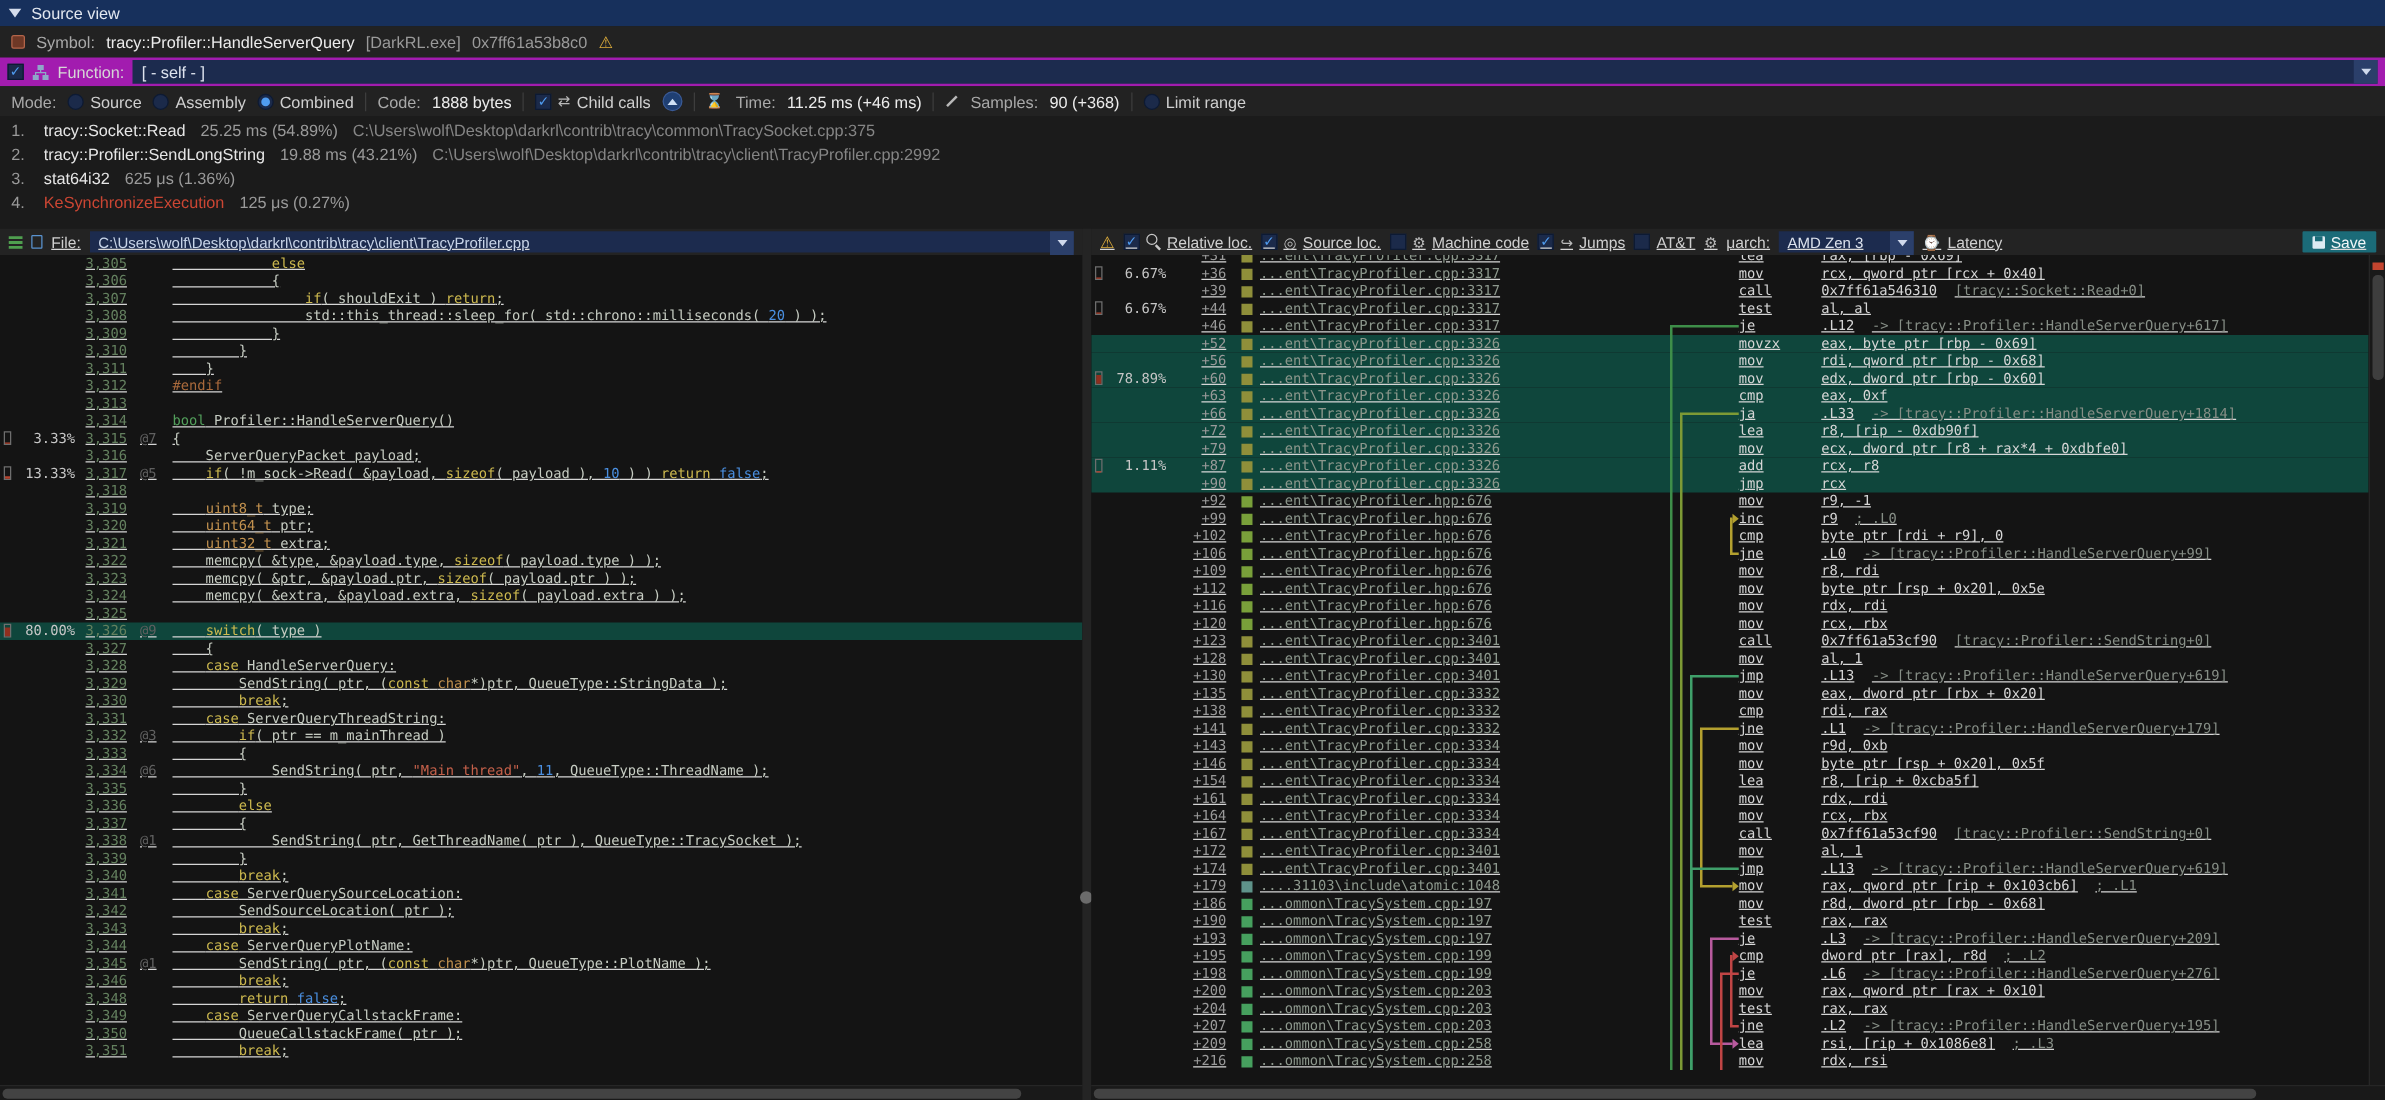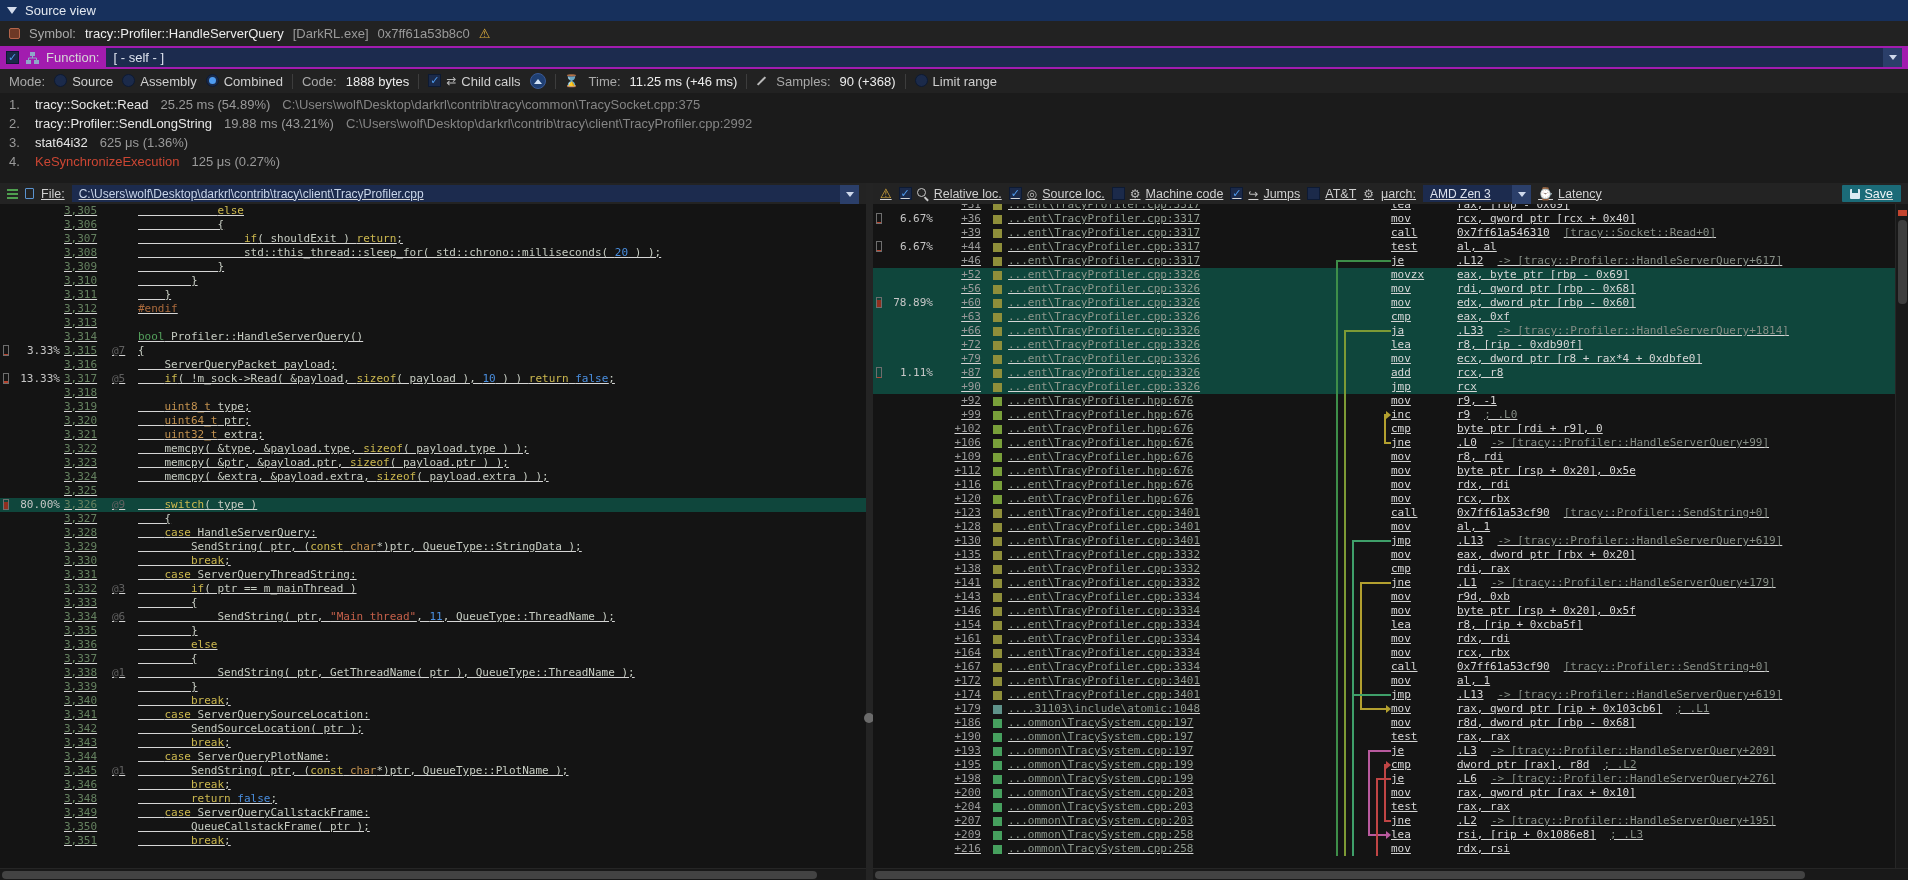--- a/index.html
+++ b/index.html
@@ -40,21 +40,21 @@
   .checkbox{width:13px;height:13px;background:#1b2a4a;border:1px solid #0d1a33;display:inline-flex;
     align-items:center;justify-content:center;font-size:11px;color:transparent;flex:0 0 13px;}
   .checkbox.on{color:var(--accent);}
   .checkbox.on::before{content:"✓";}
   .radio{width:13px;height:13px;border-radius:50%;background:#1b2a4a;border:1px solid #0d1a33;
     display:inline-flex;align-items:center;justify-content:center;flex:0 0 13px;}
   .radio.on::before{content:"";width:7px;height:7px;border-radius:50%;background:var(--accent);}
 
   
   .mode-row{height:24px;flex:0 0 24px;background:#222;display:flex;align-items:center;gap:9px;padding:0 9px;font-size:13px;color:#cfcfcf;}
-  .mode-item{display:flex;align-items:flex-start;gap:5px;}
+  .mode-item{display:flex;align-items:center;gap:5px;}
   .vsep{width:1px;height:15px;background:#3d3d3d;}
   .upbtn{width:16px;height:16px;border-radius:50%;background:#1f3f73;border:1px solid #3a5a96;display:flex;align-items:center;justify-content:center;}
   .upbtn::before{content:"";width:0;height:0;border-left:4px solid transparent;border-right:4px solid transparent;border-bottom:5px solid #cfe0f5;}
   .hourglass{color:#cdb45a;font-size:12px;}
   .needle{display:inline-block;width:11px;height:2px;background:#b9b9b9;transform:rotate(-45deg);}
 
   
   .child-area{height:90px;flex:0 0 90px;background:#1b1b1b;padding:2px 9px 0 9px;overflow:hidden;font-size:13px;}
   .cc-title{color:#9aa09a;height:17px;line-height:17px;}
   .cc-item{height:19px;display:flex;align-items:center;gap:12px;white-space:nowrap;}
@@ -74,36 +74,36 @@
   .pane-header{height:21px;flex:0 0 21px;background:#232323;display:flex;align-items:center;gap:7px;padding:0 7px;font-size:12.5px;color:#cfcfcf;white-space:nowrap;}
   .file-combo{flex:1;height:17px;font-size:12px;color:#c7d4e8;}
 
   .icon-list{display:inline-block;width:11px;height:10px;background:repeating-linear-gradient(to bottom,#4f9f4f 0 2px,transparent 2px 4px);}
   .icon-doc{display:inline-block;width:9px;height:11px;border:1px solid #5a93d0;border-radius:1px;}
   .mag{display:inline-block;width:12px;height:12px;position:relative;}
   .mag::before{content:"";position:absolute;left:0;top:0;width:7px;height:7px;border:1.5px solid #c9c9c9;border-radius:50%;}
   .mag::after{content:"";position:absolute;right:0;bottom:0;width:5px;height:1.5px;background:#c9c9c9;transform:rotate(45deg);}
   .gear{color:#b9b9b9;font-size:12px;}
   .tool-icon{color:#b9b9b9;font-size:12px;}
-  .toolbar-item{display:flex;align-items:center;gap:5px;}
+  .toolbar-item{display:flex;align-items:flex-start;gap:5px;}
   .save-btn{margin-left:auto;background:var(--save);color:#f0f6f8;height:17px;display:flex;align-items:center;gap:5px;padding:0 8px;border-radius:1px;}
   .floppy{display:inline-block;width:10px;height:10px;background:#dcebf3;border-radius:1px;position:relative;}
   .floppy::before{content:"";position:absolute;left:2px;top:0;width:6px;height:4px;background:var(--save);}
   .uarch-combo{width:108px;height:17px;font-size:12px;}
 
   
   .code-area{flex:1;min-height:0;overflow:hidden;background:#141414;position:relative;
     font-family:"DejaVu Sans Mono",monospace;font-size:11px;}
   .src-row,.asm-row{display:flex;height:14px;line-height:14px;white-space:pre;align-items:center;}
   .src-row.hl,.asm-row.hl{background:var(--selection);}
   .pct-cell{width:64px;flex:0 0 64px;height:14px;position:relative;color:#c6c6c6;}
   .pct-cell .ptxt{position:absolute;right:4px;top:0;}
   .heat{position:absolute;left:3px;top:1px;width:6px;height:11px;border:1px solid #6e6e6e;}
   .heat .fill{position:absolute;bottom:0;left:0;right:0;}
-  .src-num{width:48px;flex:0 0 48px;text-align:left;color:#64805f;padding-right:6px;}
+  .src-num{width:48px;flex:0 0 48px;text-align:center;color:#64805f;padding-right:6px;}
   .src-anno{width:26px;flex:0 0 26px;color:#606060;}
   .src-code{flex:1;}
   .tk-d{color:#c6ccc2}.tk-k{color:#cdb94f}.tk-t{color:#c3924f}.tk-g{color:#53a05c}
   .tk-n{color:#4a8fe0}.tk-s{color:#c4604a}.tk-p{color:#aa6a3c}
 
   .asm-wrap{flex:1;min-height:0;display:flex;}
   .asm-area{flex:1;min-width:0;overflow:hidden;background:#141414;position:relative;
     font-family:"DejaVu Sans Mono",monospace;font-size:11px;}
   .asm-rows{position:relative;margin-top:-6px;}
   .a-off{width:56px;flex:0 0 56px;text-align:right;color:#9a9a9a;padding-right:12px;}
@@ -262,21 +262,21 @@
           <div class="src-row"><span class="pct-cell"></span><span class="src-num">3,328</span><span class="src-anno"></span><span class="src-code"><span class="tk-d">    </span><span class="tk-k">case</span><span class="tk-d"> HandleServerQuery:</span></span></div>
           <div class="src-row"><span class="pct-cell"></span><span class="src-num">3,329</span><span class="src-anno"></span><span class="src-code"><span class="tk-d">        SendString( ptr, (</span><span class="tk-k">const</span><span class="tk-d"> </span><span class="tk-t">char</span><span class="tk-d">*)ptr, QueueType::StringData );</span></span></div>
           <div class="src-row"><span class="pct-cell"></span><span class="src-num">3,330</span><span class="src-anno"></span><span class="src-code"><span class="tk-d">        </span><span class="tk-k">break</span><span class="tk-d">;</span></span></div>
           <div class="src-row"><span class="pct-cell"></span><span class="src-num">3,331</span><span class="src-anno"></span><span class="src-code"><span class="tk-d">    </span><span class="tk-k">case</span><span class="tk-d"> ServerQueryThreadString:</span></span></div>
           <div class="src-row"><span class="pct-cell"></span><span class="src-num">3,332</span><span class="src-anno">@3</span><span class="src-code"><span class="tk-d">        </span><span class="tk-k">if</span><span class="tk-d">( ptr == m_mainThread )</span></span></div>
           <div class="src-row"><span class="pct-cell"></span><span class="src-num">3,333</span><span class="src-anno"></span><span class="src-code"><span class="tk-d">        {</span></span></div>
           <div class="src-row"><span class="pct-cell"></span><span class="src-num">3,334</span><span class="src-anno">@6</span><span class="src-code"><span class="tk-d">            SendString( ptr, </span><span class="tk-s">"Main thread"</span><span class="tk-d">, </span><span class="tk-n">11</span><span class="tk-d">, QueueType::ThreadName );</span></span></div>
           <div class="src-row"><span class="pct-cell"></span><span class="src-num">3,335</span><span class="src-anno"></span><span class="src-code"><span class="tk-d">        }</span></span></div>
           <div class="src-row"><span class="pct-cell"></span><span class="src-num">3,336</span><span class="src-anno"></span><span class="src-code"><span class="tk-d">        </span><span class="tk-k">else</span></span></div>
           <div class="src-row"><span class="pct-cell"></span><span class="src-num">3,337</span><span class="src-anno"></span><span class="src-code"><span class="tk-d">        {</span></span></div>
-          <div class="src-row"><span class="pct-cell"></span><span class="src-num">3,338</span><span class="src-anno">@1</span><span class="src-code"><span class="tk-d">            SendString( ptr, GetThreadName( ptr ), QueueType::ThreadName );</span></span></div>
+          <div class="src-row"><span class="pct-cell"></span><span class="src-num">3,338</span><span class="src-anno">@1</span><span class="src-code"><span class="tk-d">            SendString( ptr, GetThreadName( ptr ), QueueType::TracySocket );</span></span></div>
           <div class="src-row"><span class="pct-cell"></span><span class="src-num">3,339</span><span class="src-anno"></span><span class="src-code"><span class="tk-d">        }</span></span></div>
           <div class="src-row"><span class="pct-cell"></span><span class="src-num">3,340</span><span class="src-anno"></span><span class="src-code"><span class="tk-d">        </span><span class="tk-k">break</span><span class="tk-d">;</span></span></div>
           <div class="src-row"><span class="pct-cell"></span><span class="src-num">3,341</span><span class="src-anno"></span><span class="src-code"><span class="tk-d">    </span><span class="tk-k">case</span><span class="tk-d"> ServerQuerySourceLocation:</span></span></div>
           <div class="src-row"><span class="pct-cell"></span><span class="src-num">3,342</span><span class="src-anno"></span><span class="src-code"><span class="tk-d">        SendSourceLocation( ptr );</span></span></div>
           <div class="src-row"><span class="pct-cell"></span><span class="src-num">3,343</span><span class="src-anno"></span><span class="src-code"><span class="tk-d">        </span><span class="tk-k">break</span><span class="tk-d">;</span></span></div>
           <div class="src-row"><span class="pct-cell"></span><span class="src-num">3,344</span><span class="src-anno"></span><span class="src-code"><span class="tk-d">    </span><span class="tk-k">case</span><span class="tk-d"> ServerQueryPlotName:</span></span></div>
           <div class="src-row"><span class="pct-cell"></span><span class="src-num">3,345</span><span class="src-anno">@1</span><span class="src-code"><span class="tk-d">        SendString( ptr, (</span><span class="tk-k">const</span><span class="tk-d"> </span><span class="tk-t">char</span><span class="tk-d">*)ptr, QueueType::PlotName );</span></span></div>
           <div class="src-row"><span class="pct-cell"></span><span class="src-num">3,346</span><span class="src-anno"></span><span class="src-code"><span class="tk-d">        </span><span class="tk-k">break</span><span class="tk-d">;</span></span></div>
           <div class="src-row"><span class="pct-cell"></span><span class="src-num">3,348</span><span class="src-anno"></span><span class="src-code"><span class="tk-d">        </span><span class="tk-k">return</span><span class="tk-d"> </span><span class="tk-n">false</span><span class="tk-d">;</span></span></div>
           <div class="src-row"><span class="pct-cell"></span><span class="src-num">3,349</span><span class="src-anno"></span><span class="src-code"><span class="tk-d">    </span><span class="tk-k">case</span><span class="tk-d"> ServerQueryCallstackFrame:</span></span></div>

